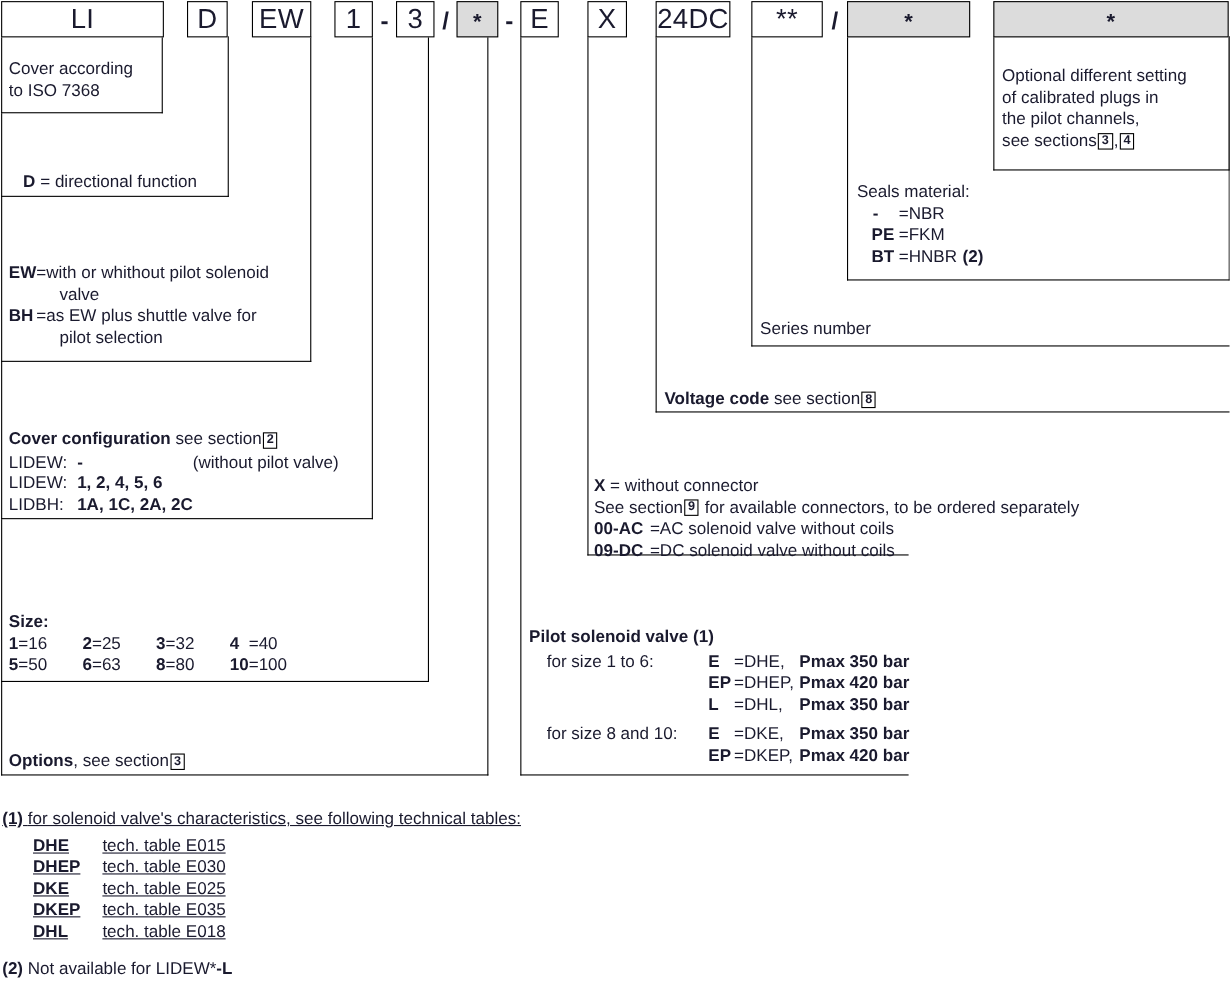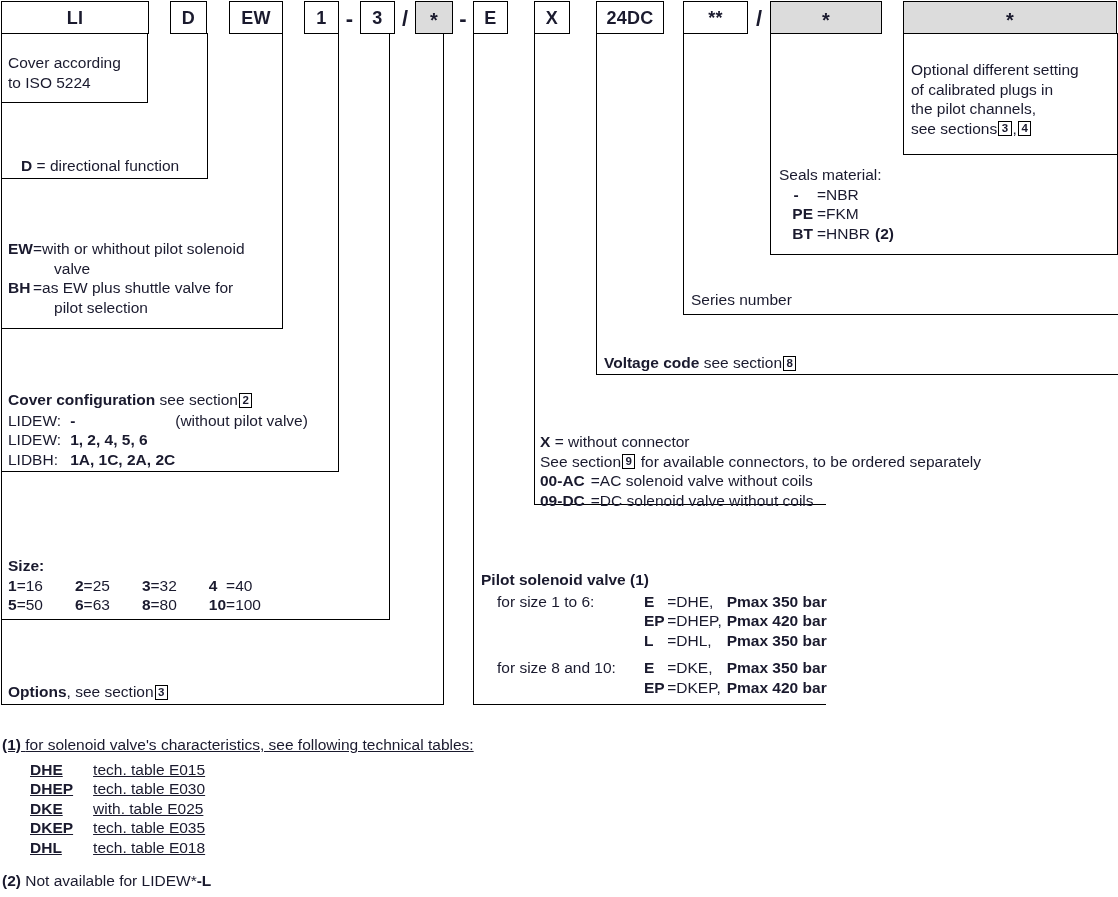--- a/index.html
+++ b/index.html
@@ -18,22 +18,22 @@
     overflow: hidden;
     background: #ffffff;
   }
 
   
   .code-box {
     position: absolute;
     box-sizing: border-box;
     border: 1.6px solid #000;
     background: #ffffff;
-    font-weight: bold;
-    font-size: 18px;
+    font-weight: normal;
+    font-size: 25px;
     text-align: center;
     line-height: 1;
     display: flex;
     align-items: center;
     justify-content: center;
     letter-spacing: 0.3px;
   }
   .code-box.shaded { background: #dcdcdc; }
   .code-box.star { font-size: 20px; font-weight: bold; padding-top: 4px; }
 
@@ -185,21 +185,21 @@
   <div class="code-box shaded star" style="left:770px; top:1px; width:112px; height:33px;">
     <span>*</span>
   </div>
 
   <div class="code-box shaded star" style="left:903px; top:1px; width:214px; height:33px;">
     <span>*</span>
   </div>
 
   <div class="tb" style="left:8px; top:53px;">
     <div class="row">Cover according</div>
-    <div class="row">to ISO 5224</div>
+    <div class="row">to ISO 7368</div>
   </div>
 
   <div class="tb" style="left:21px; top:156px;">
     <span class="lbl">D</span>
     <span class="eqv">=</span>
     <span class="eqv">directional function</span>
   </div>
 
   <div class="tb" style="left:8px; top:239px;">
     <table class="kv">
@@ -415,21 +415,21 @@
           <tr>
         <td class="k" style="padding-left:28px; padding-right:20px;">DHE</td>
         <td>tech. table E015</td>
       </tr>
       <tr>
         <td class="k" style="padding-left:28px; padding-right:20px;">DHEP</td>
         <td>tech. table E030</td>
       </tr>
       <tr>
         <td class="k" style="padding-left:28px; padding-right:20px;">DKE</td>
-        <td>with. table E025</td>
+        <td>tech. table E025</td>
       </tr>
       <tr>
         <td class="k" style="padding-left:28px; padding-right:20px;">DKEP</td>
         <td>tech. table E035</td>
       </tr>
       <tr>
         <td class="k" style="padding-left:28px; padding-right:20px;margin-top:36px;">DHL</td>
         <td>tech. table E018</td>
       </tr>
     </tbody>

